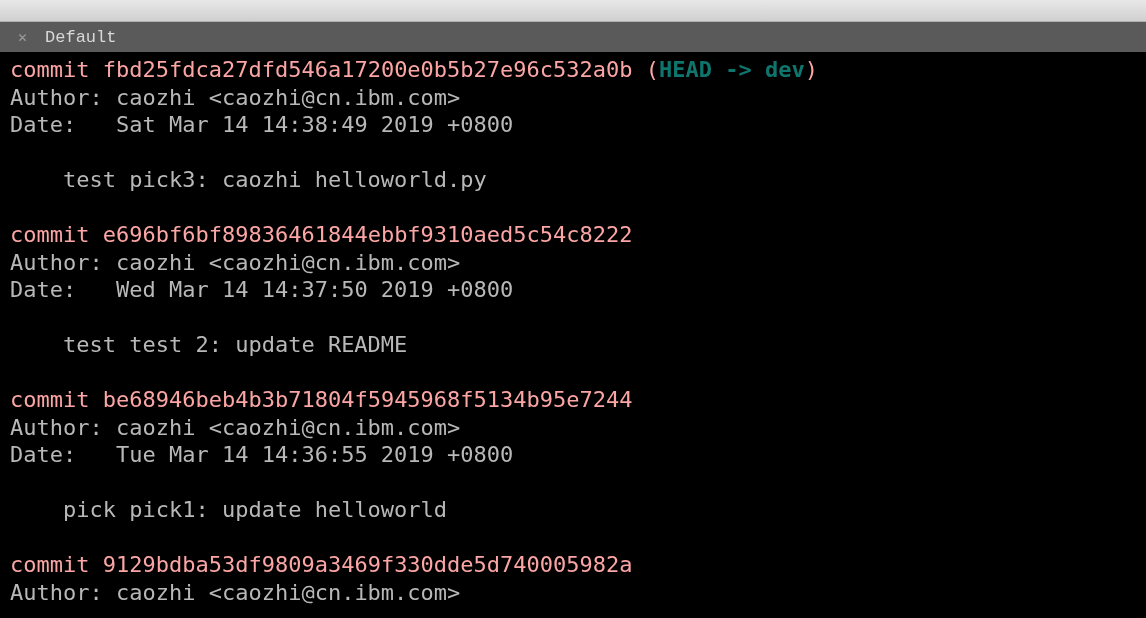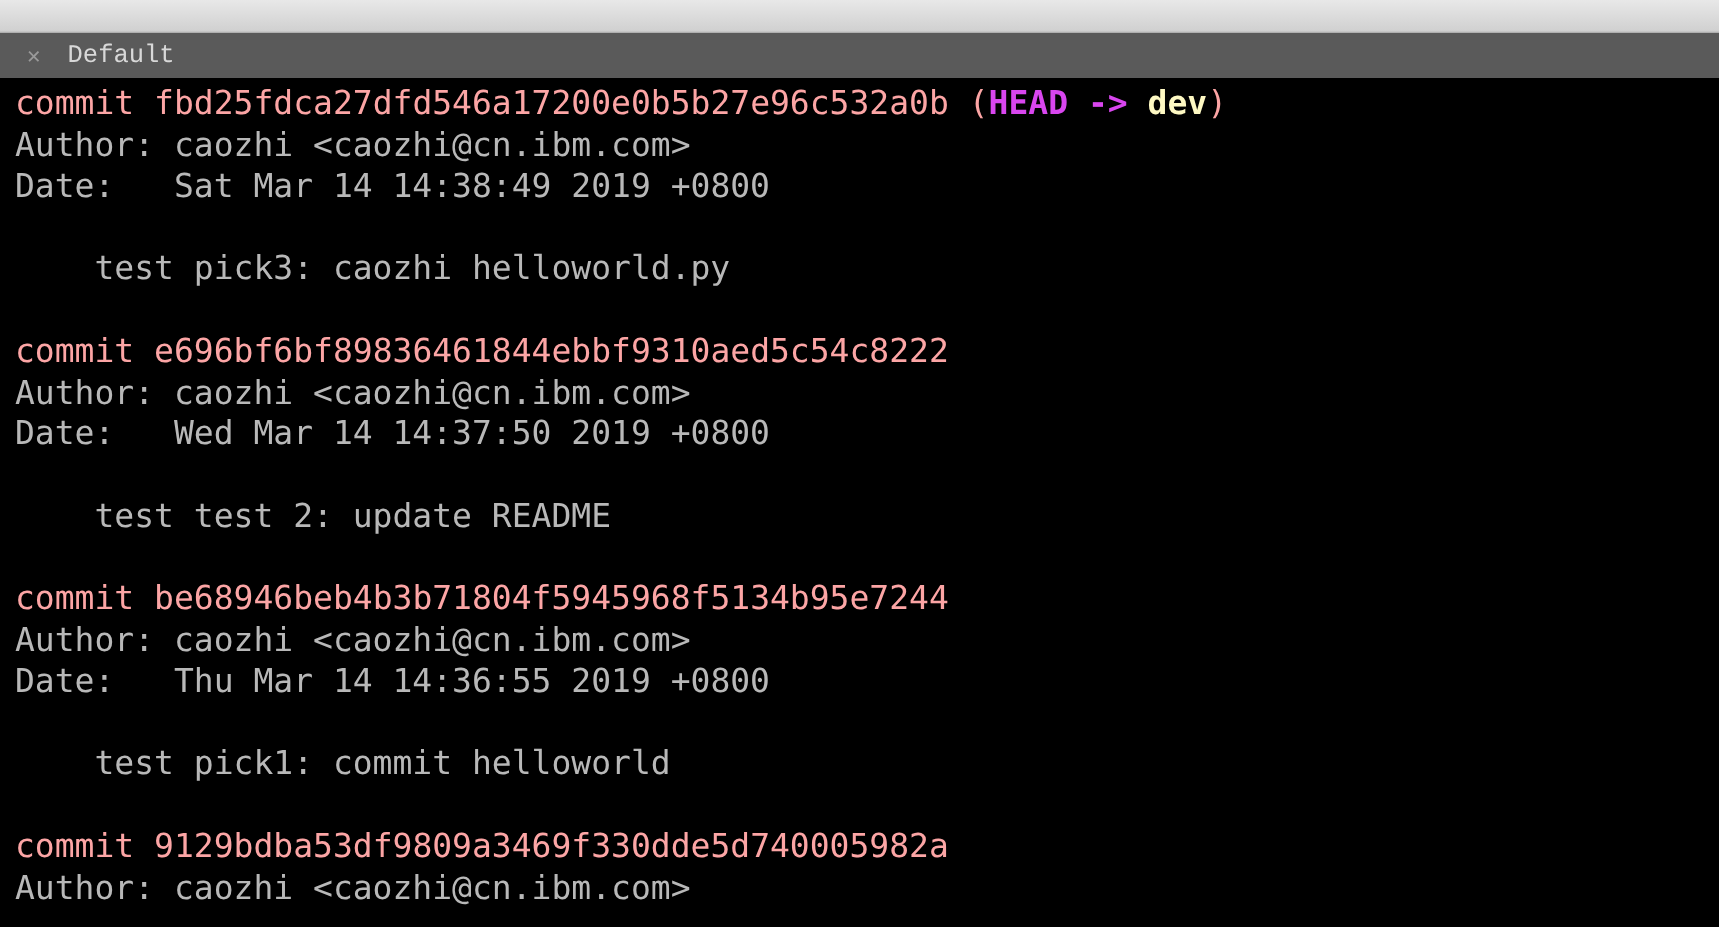--- a/index.html
+++ b/index.html
@@ -39,22 +39,22 @@
       color: #b8b8b8;
       padding: 4px 10px 10px 10px;
       font-size: 22px;
       line-height: 1.25;
       white-space: pre;
       height: calc(618px - 22px - 30px);
       overflow: hidden;
       font-weight: 500;
     }
     .yellow { color: #fca5a5; }
-    .cyan { color: #d946ef; }
-    .green { color: #fef9c3; }
+    .cyan { color: #0f766e; }
+    .green { color: #0f766e; }
     .bold { font-weight: bold; }
   </style>
 </head>
 <body>
 
 <div class="titlebar"></div>
 
 <div class="tabbar">
   <span class="tab-close">✕</span>
   <span class="tab-label">Default</span>
@@ -67,18 +67,18 @@
 <span>    test pick3: caozhi helloworld.py</span>
 
 <span><span class="yellow">commit</span><span class="yellow"> </span><span class="yellow">e696bf6bf89836461844ebbf9310aed5c54c8222</span></span>
 <span><span>Author:</span><span> caozhi &lt;caozhi@cn.ibm.com&gt;</span></span>
 <span><span>Date:</span><span>   Wed Mar 14 14:37:50 2019 +0800</span></span>
 
 <span>    test test 2: update README</span>
 
 <span><span class="yellow">commit</span><span class="yellow"> </span><span class="yellow">be68946beb4b3b71804f5945968f5134b95e7244</span></span>
 <span><span>Author:</span><span> caozhi &lt;caozhi@cn.ibm.com&gt;</span></span>
-<span><span>Date:</span><span>   Thu Mar 14 14:36:55 2019 +0800</span></span>
+<span><span>Date:</span><span>   Tue Mar 14 14:36:55 2019 +0800</span></span>
 
-<span>    test pick1: commit helloworld</span>
+<span>    pick pick1: update helloworld</span>
 
 <span><span class="yellow">commit</span><span class="yellow"> </span><span class="yellow">9129bdba53df9809a3469f330dde5d740005982a</span></span>
 <span><span>Author:</span><span> caozhi &lt;caozhi@cn.ibm.com&gt;</span></span></div>
 
 </body></html>

